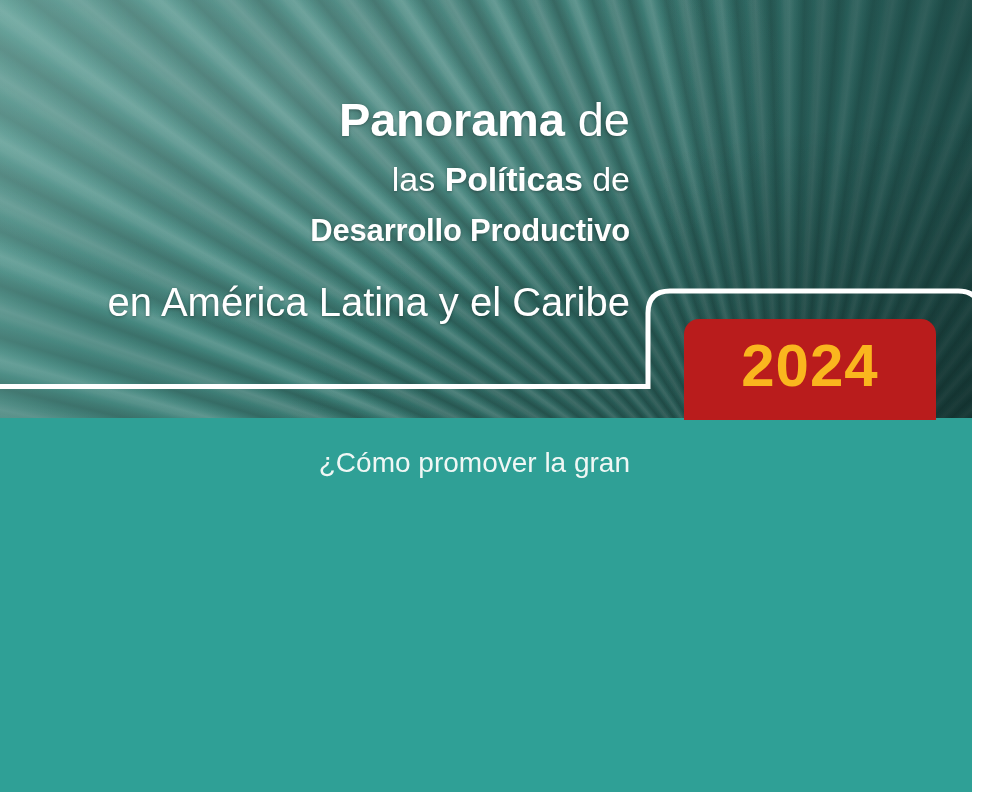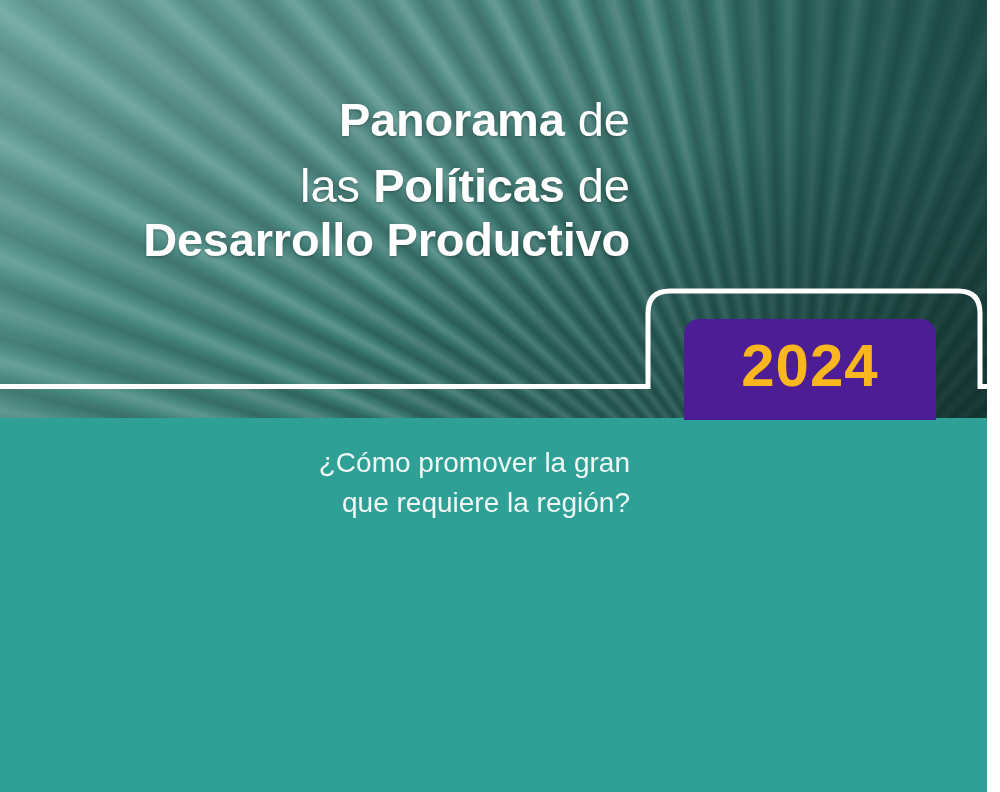--- a/index.html
+++ b/index.html
@@ -10,21 +10,20 @@
   body {
     font-family: "Liberation Sans", sans-serif;
   }
 
   .page {
     position: relative;
     width: 972px;
     height: 792px;
     overflow: hidden;
     background: #2FA096;
-    padding-left: 15px;
   }
 
   
   .hero {
     position: absolute;
     left: 0;
     top: 0;
     width: 1000px;
     height: 418px;
     overflow: hidden;
@@ -115,22 +114,22 @@
     color: #ffffff;
     text-shadow: 0 1px 3px rgba(0,0,0,0.30);
     z-index: 6;
   }
   .title-line {
     display: block;
     line-height: 1.0;
     white-space: nowrap;
   }
   .t1 { font-size: 47px; margin-bottom: 19px; }
-  .t2 { font-size: 47px; margin-bottom: 7px; }
-  .t3 { font-size: 47px; margin-bottom: 36px; }
+  .t2 { font-size: 34px; margin-bottom: 19px; }
+  .t3 { font-size: 31px; margin-bottom: 36px; }
   .t4 { font-size: 40px; }
   .w-bold   { font-weight: 700; letter-spacing: -0.2px; }
   .w-light  { font-weight: 300; letter-spacing: 0px; }
 
   
   .title-rule {
     position: absolute;
     left: 0;
     top: 384px;
     width: 648px;
@@ -151,21 +150,21 @@
   }
   .bracket svg { display: block; }
 
   
   .year-badge {
     position: absolute;
     left: 684px;
     top: 319px;
     width: 252px;
     height: 101px;
-    background: #4c1d95;
+    background: #b91c1c;
     border-radius: 15px 15px 0 0;
     z-index: 8;
     display: flex;
     align-items: center;
     justify-content: center;
   }
   .year-text {
     font-size: 60px;
     font-weight: 700;
     color: #FAB61E;
@@ -212,32 +211,32 @@
     <div class="hero-rightshade"></div>
     <div class="hero-vignette"></div>
   </div>
 
   <div class="teal-panel"></div>
 
   <div class="title-block">
     <span class="title-line t1"><span class="w-bold">Panorama</span> <span class="w-light">de</span></span>
     <span class="title-line t2"><span class="w-light">las</span> <span class="w-bold">Políticas</span> <span class="w-light">de</span></span>
     <span class="title-line t3"><span class="w-bold">Desarrollo Productivo</span></span>
+    <span class="title-line t4"><span class="w-light">en América Latina y el Caribe</span></span>
   </div>
 
   <div class="title-rule"></div>
 
   <div class="bracket">
     <svg width="364" height="116" viewBox="0 0 364 116" fill="none" xmlns="http://www.w3.org/2000/svg">
       <path d="M0 108.5 H12 V35 Q12 13 34 13 H322 Q344 13 344 35 V108.5 H364" stroke="#ffffff" stroke-width="5" fill="none" stroke-linecap="butt"></path>
     </svg>
   </div>
 
   <div class="year-badge">
     <span class="year-text">2024</span>
   </div>
 
   <div class="subtitle">
     <span class="subtitle-line">¿Cómo promover la gran</span>
-    <span class="subtitle-line">que requiere la región?</span>
   </div>
 
 </div>
 
 </body></html>

